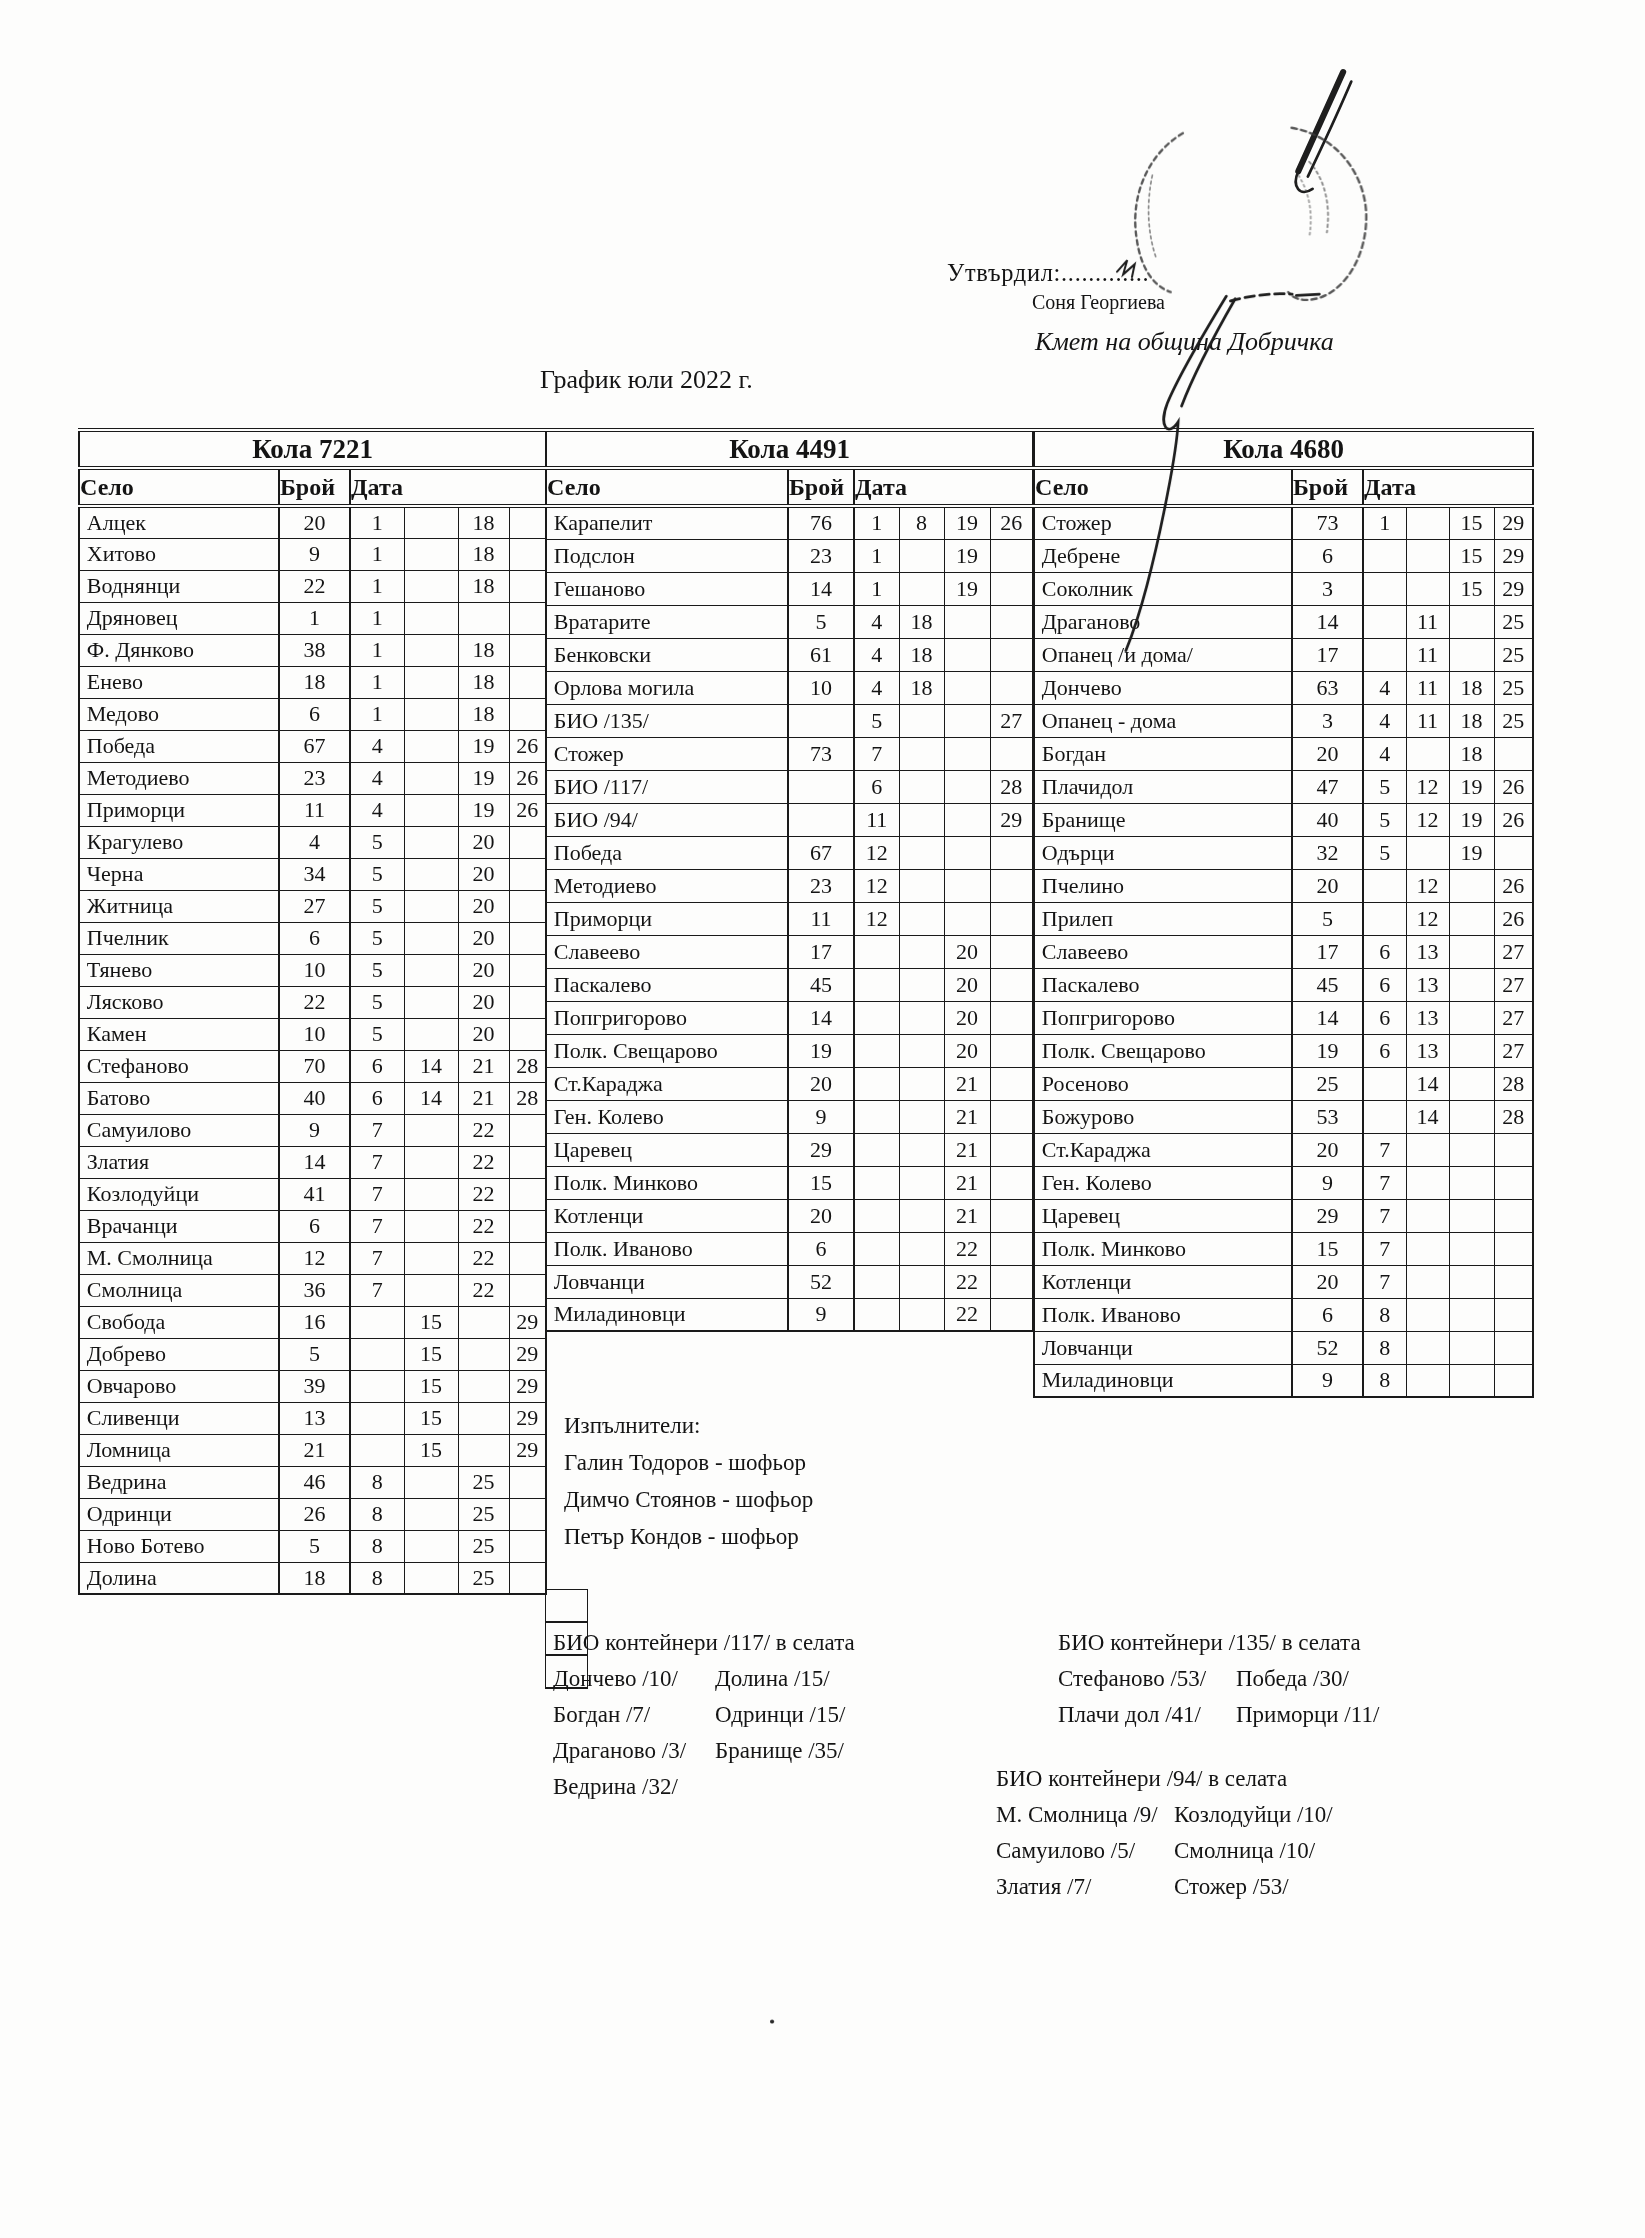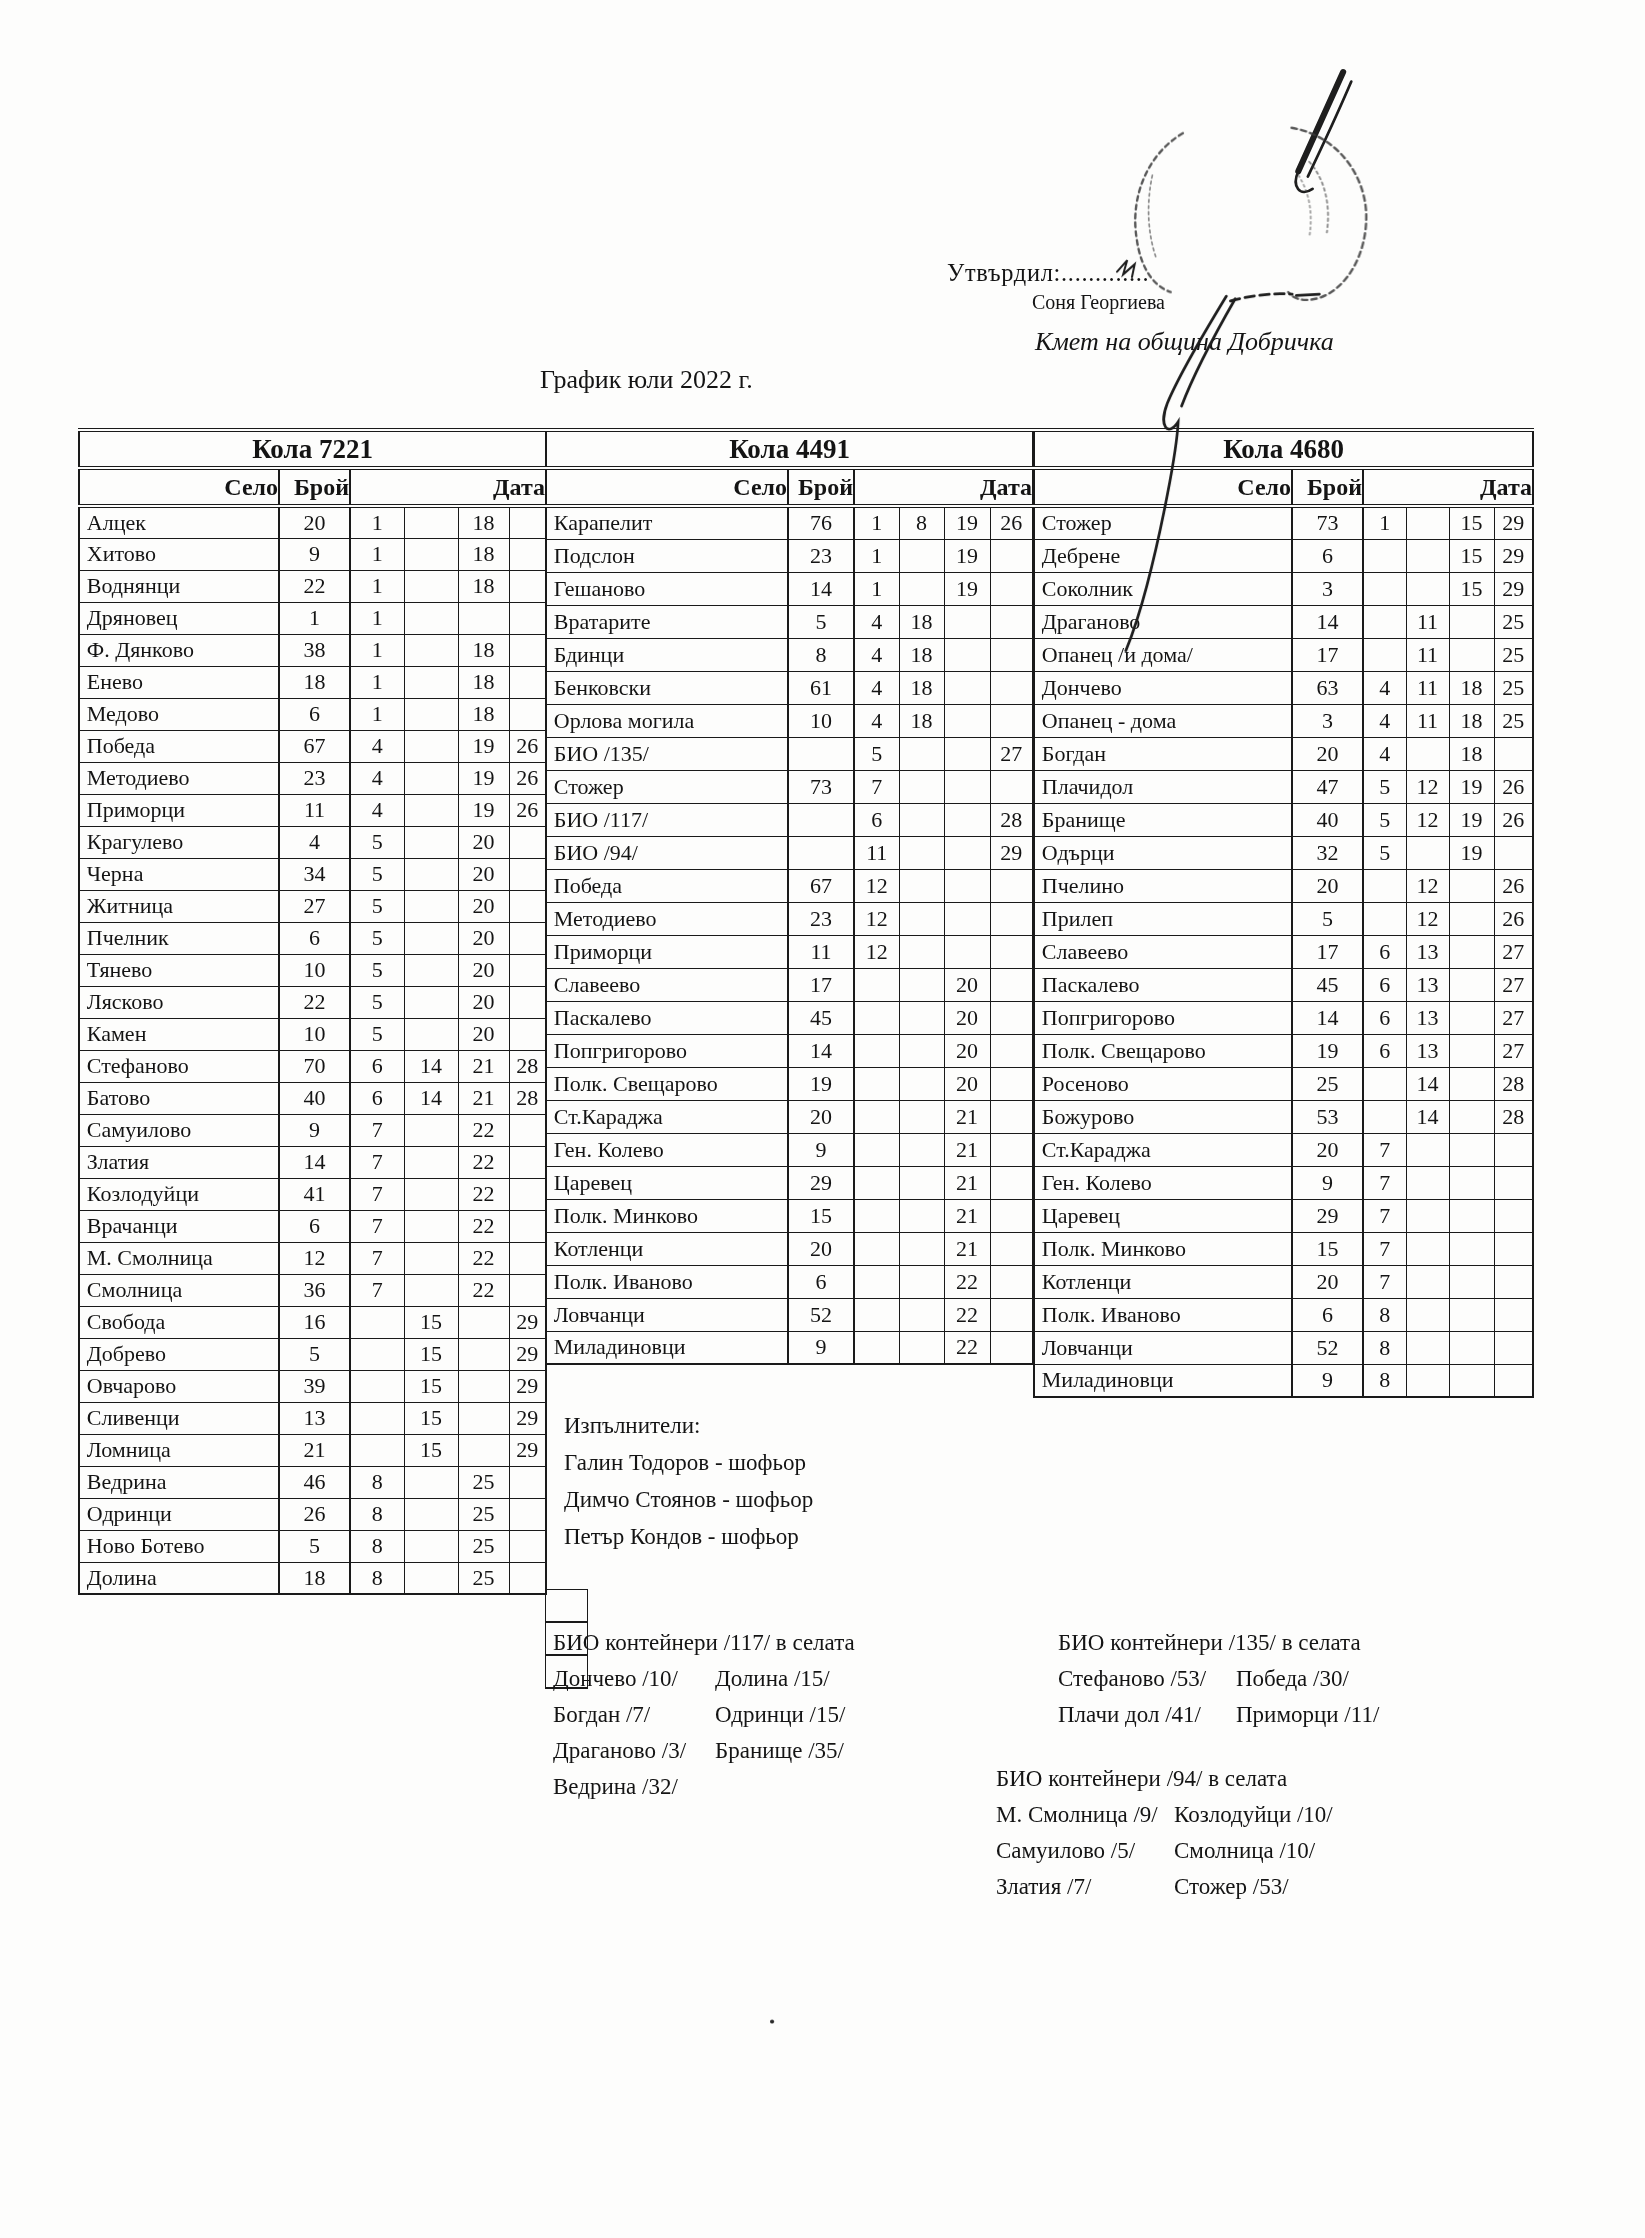--- a/index.html
+++ b/index.html
@@ -19,21 +19,21 @@
     background:transparent;
   }
   table.sched th,table.sched td{
     border:1.4px solid #1a1a1a;padding:0;overflow:hidden;white-space:nowrap;
   }
   table.sched th.car{
     border:2.7px solid #1a1a1a;border-top:4.8px double #1a1a1a;border-bottom:4.8px double #1a1a1a;
     font-weight:bold;font-size:27px;height:34px;text-align:center;
   }
   table.sched tr.colhead th{
-    font-weight:bold;font-size:24px;height:34px;text-align:right;
+    font-weight:bold;font-size:24px;height:34px;text-align:left;
     border-bottom:4.8px double #1a1a1a;
   }
   table.sched tr.colhead th.vh{border-right:2px solid #1a1a1a;}
   table.sched tr.colhead th.bh{border-right:2px solid #1a1a1a;border-left:2px solid #1a1a1a;}
   table.sched td{font-size:22px;}
   table.sched td.c0{text-align:left;padding-left:6.8px;border-right:2px solid #1a1a1a;border-left:2.7px solid #1a1a1a;}
   table.sched td.c1{text-align:center;border-right:2px solid #1a1a1a;}
   table.sched td.cd{text-align:center;}
   table.sched td.cl{border-right:2.7px solid #1a1a1a;}
   table.sched tbody tr{height:var(--rh);}
@@ -395,28 +395,20 @@
             <td class="c0">Гешаново</td>
             <td class="c1">14</td>
             <td class="cd">1</td>
             <td class="cd"></td>
             <td class="cd">19</td>
             <td class="cd cl"></td>
           </tr>
           <tr>
             <td class="c0">Вратарите</td>
             <td class="c1">5</td>
-            <td class="cd">4</td>
-            <td class="cd">18</td>
-            <td class="cd"></td>
-            <td class="cd cl"></td>
-          </tr>
-          <tr>
-            <td class="c0">Бдинци</td>
-            <td class="c1">8</td>
             <td class="cd">4</td>
             <td class="cd">18</td>
             <td class="cd"></td>
             <td class="cd cl"></td>
           </tr>
           <tr>
             <td class="c0">Бенковски</td>
             <td class="c1">61</td>
             <td class="cd">4</td>
             <td class="cd">18</td>

